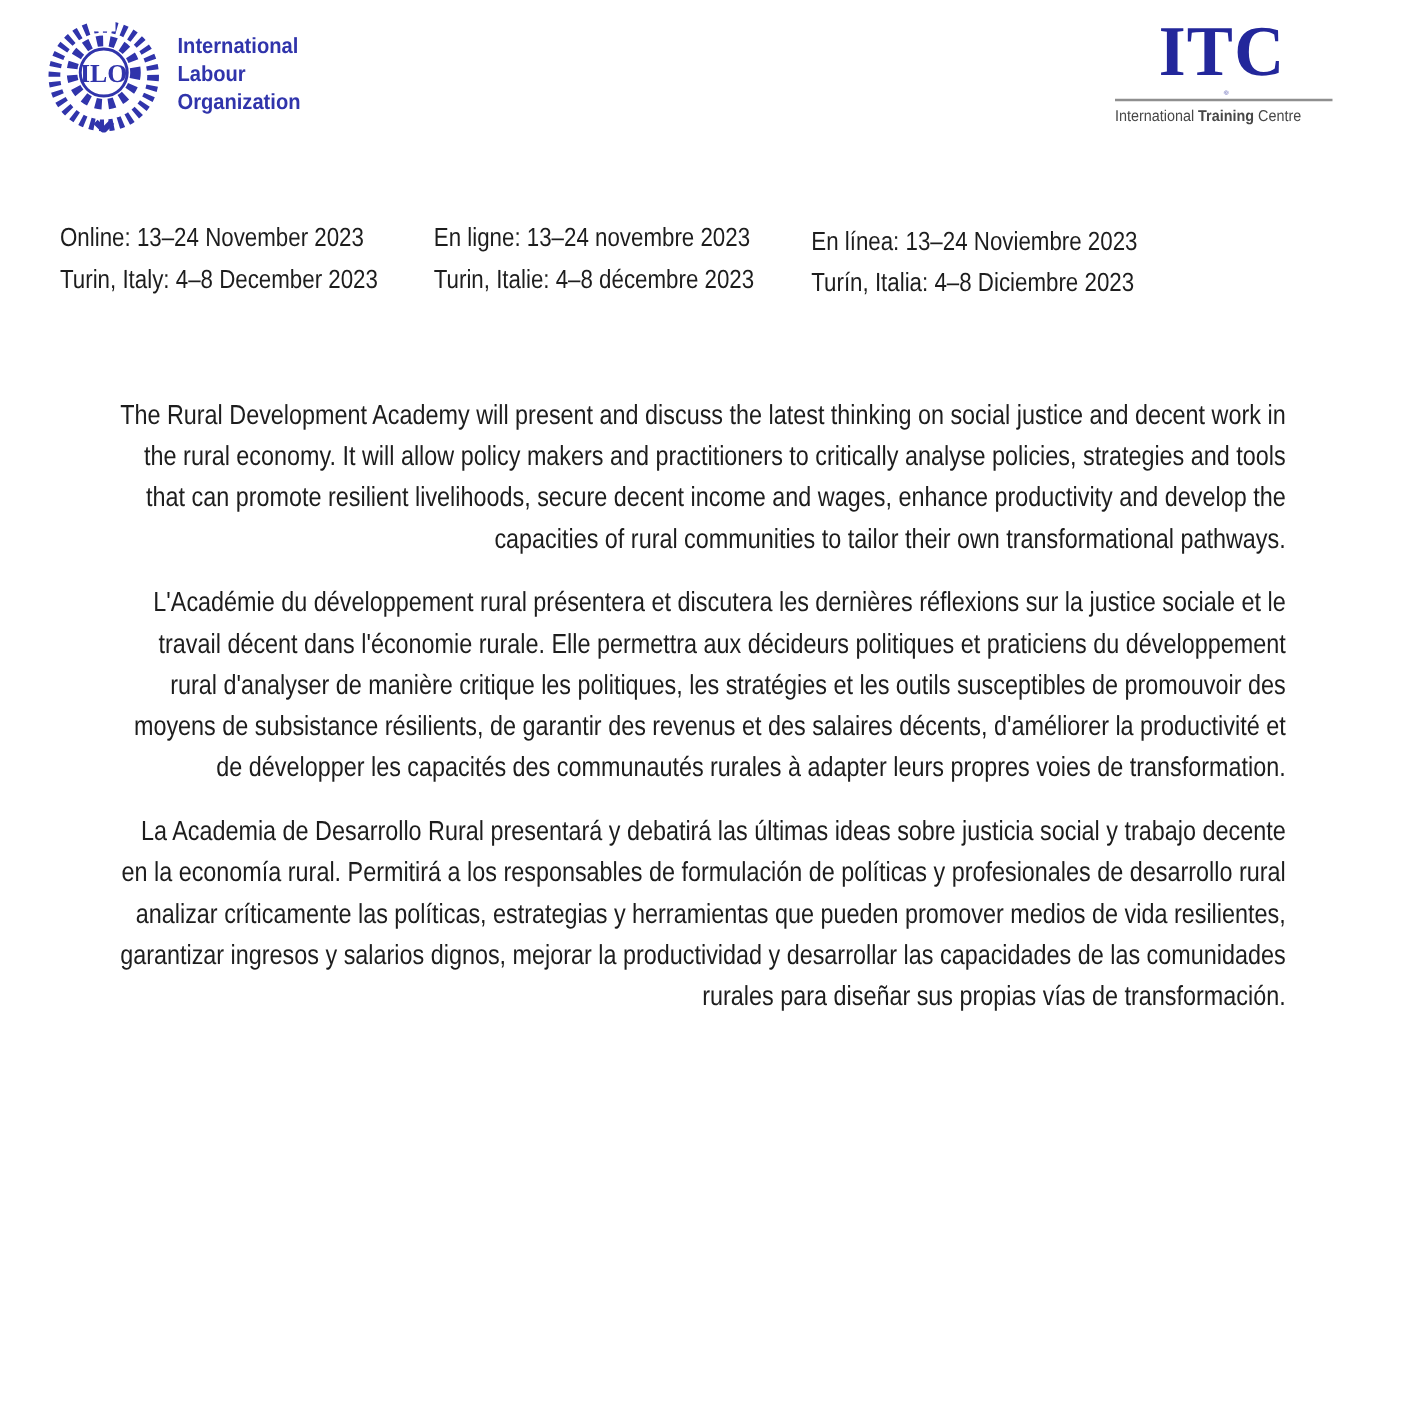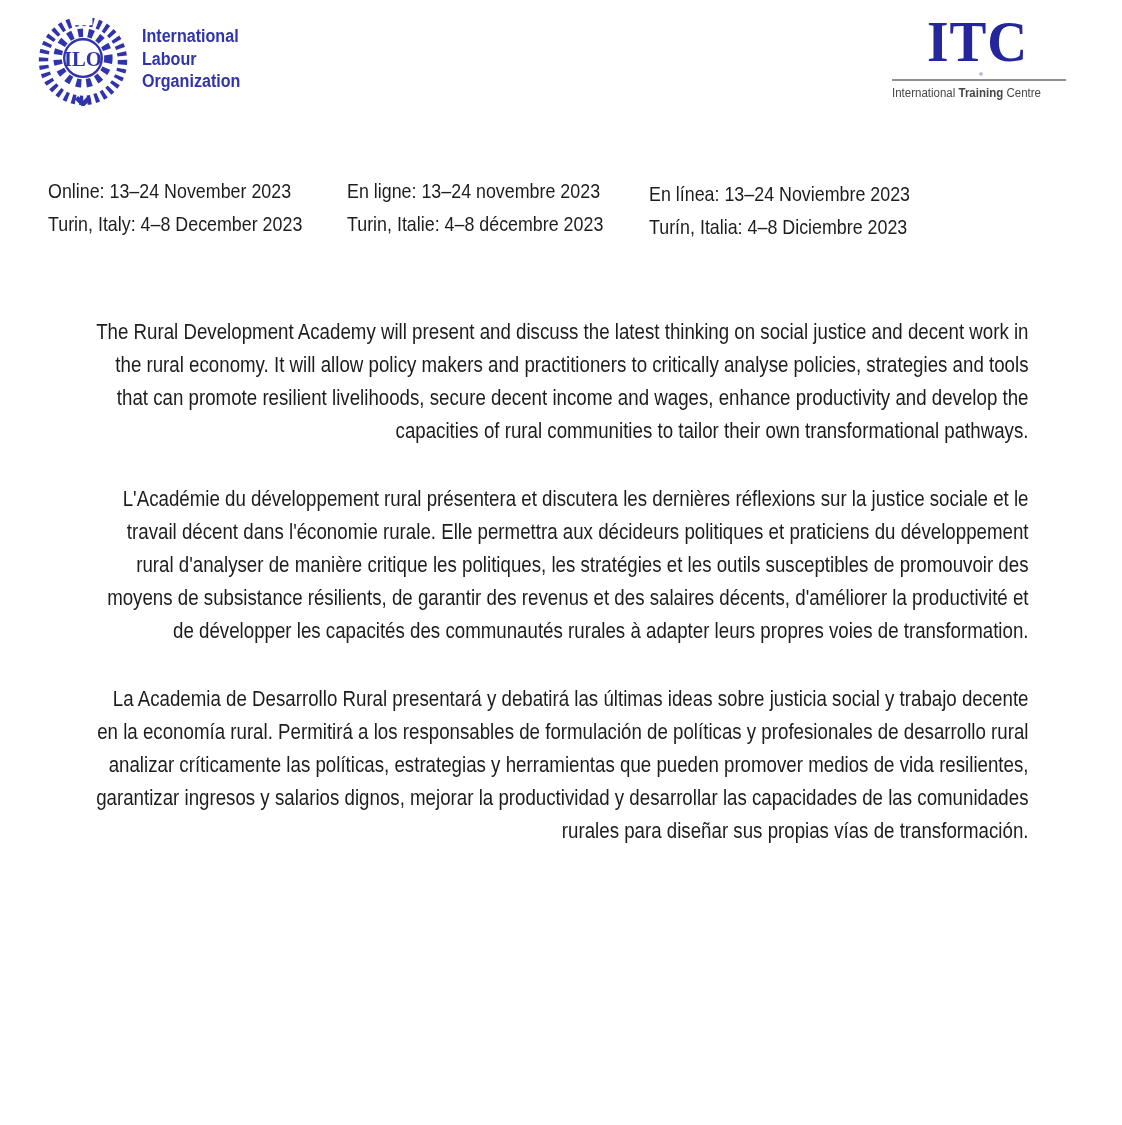--- a/index.html
+++ b/index.html
@@ -70,21 +70,21 @@
   }
   .date-col.offset { margin-top: 3px; }
 
   
   .paras { margin-top: 72px; }
   .para {
     width: 935px; margin: 0 auto;
     font-size: 22px; line-height: 33px; color: #1d1d1d;
     text-align: right;
   }
-  .para + .para { margin-top: 35px; }
+  .para + .para { margin-top: 18px; }
   .para-inner {
     display: block; width: 117.65%; margin-left: -8.825%;
     transform: scaleX(0.85); transform-origin: 50% 50%;
   }
 
   svg .stroke { fill: none; stroke: currentColor; }
 </style>
 </head>
 <body>
 

